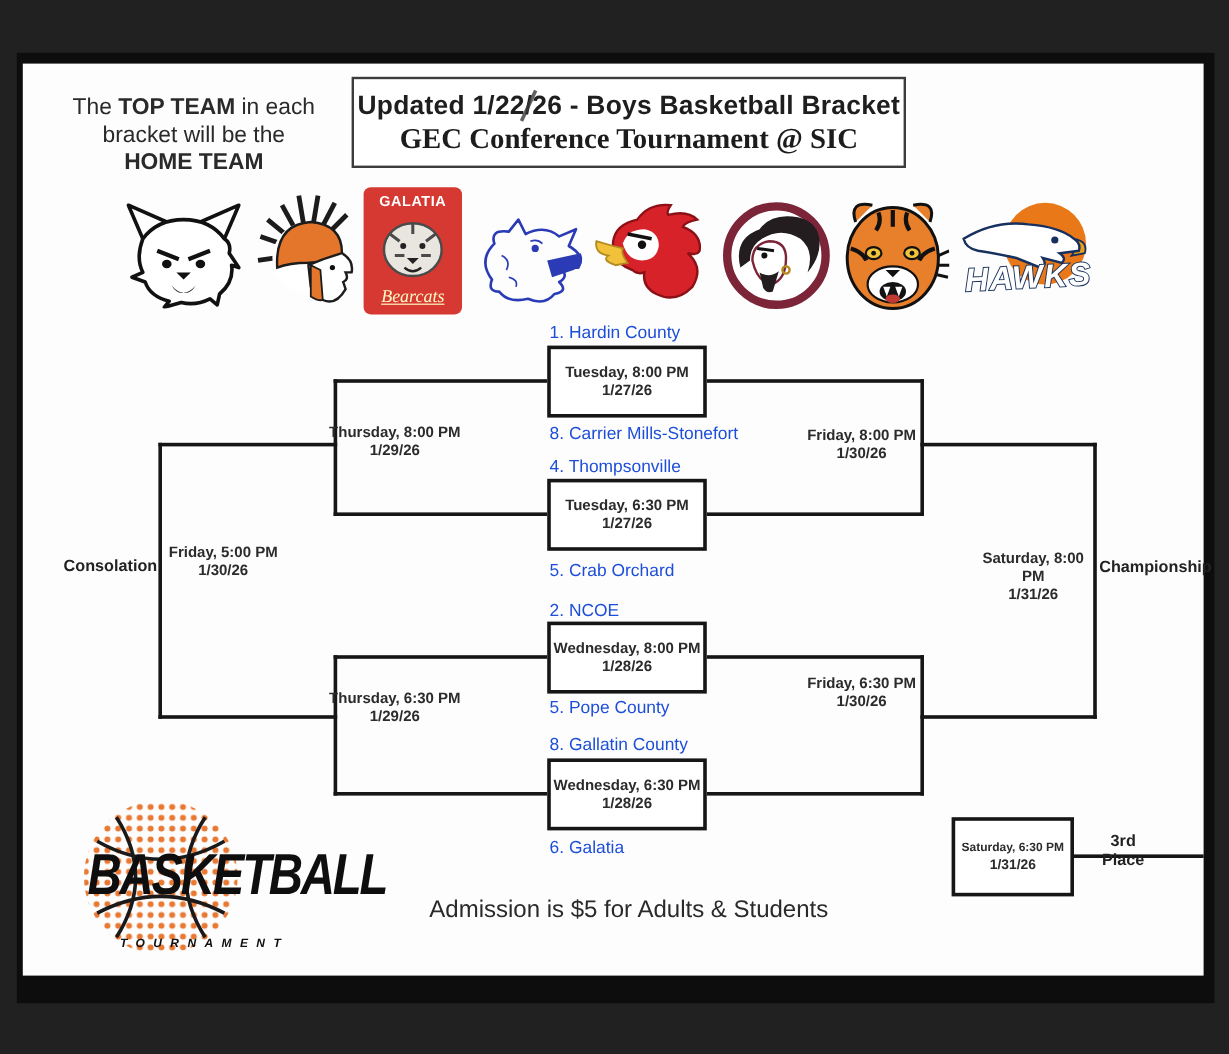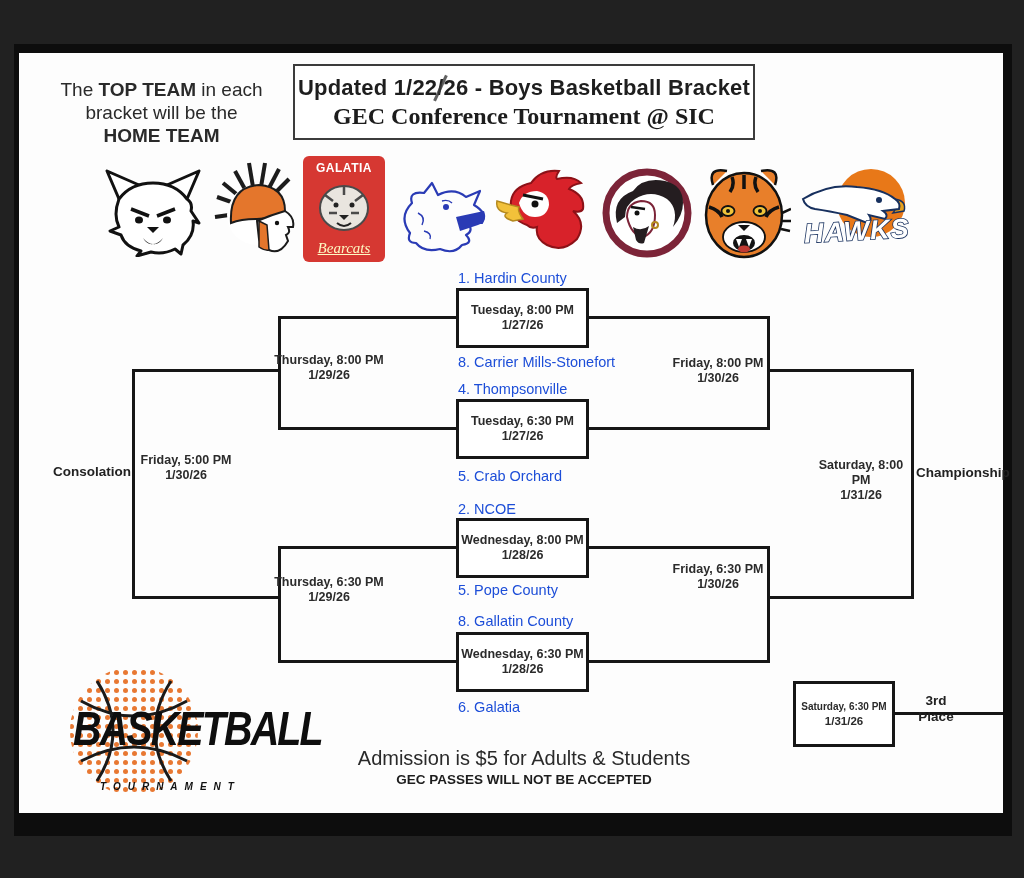--- a/index.html
+++ b/index.html
@@ -267,16 +267,15 @@
           </pattern>
         </defs>
         <circle cx="67" cy="72" r="64" fill="url(#bp)"></circle>
         <path d="M14,42 Q67,72 120,42 M14,102 Q67,74 120,102 M30,22 Q62,72 30,122 M104,22 Q72,72 104,122" stroke="#1a1a1a" stroke-width="3" fill="none"></path>
       </svg>
     </div>
     <div id="bt-word1">BASKETBALL</div>
     <div id="bt-word2">TOURNAMENT</div>
 
     <div id="admission">Admission is $5 for Adults &amp; Students</div>
-    <div id="passes">GEC PASSES WILL NOT BE ACCEPTED</div>
 
   </div>
 </div>
 
 </body></html>

